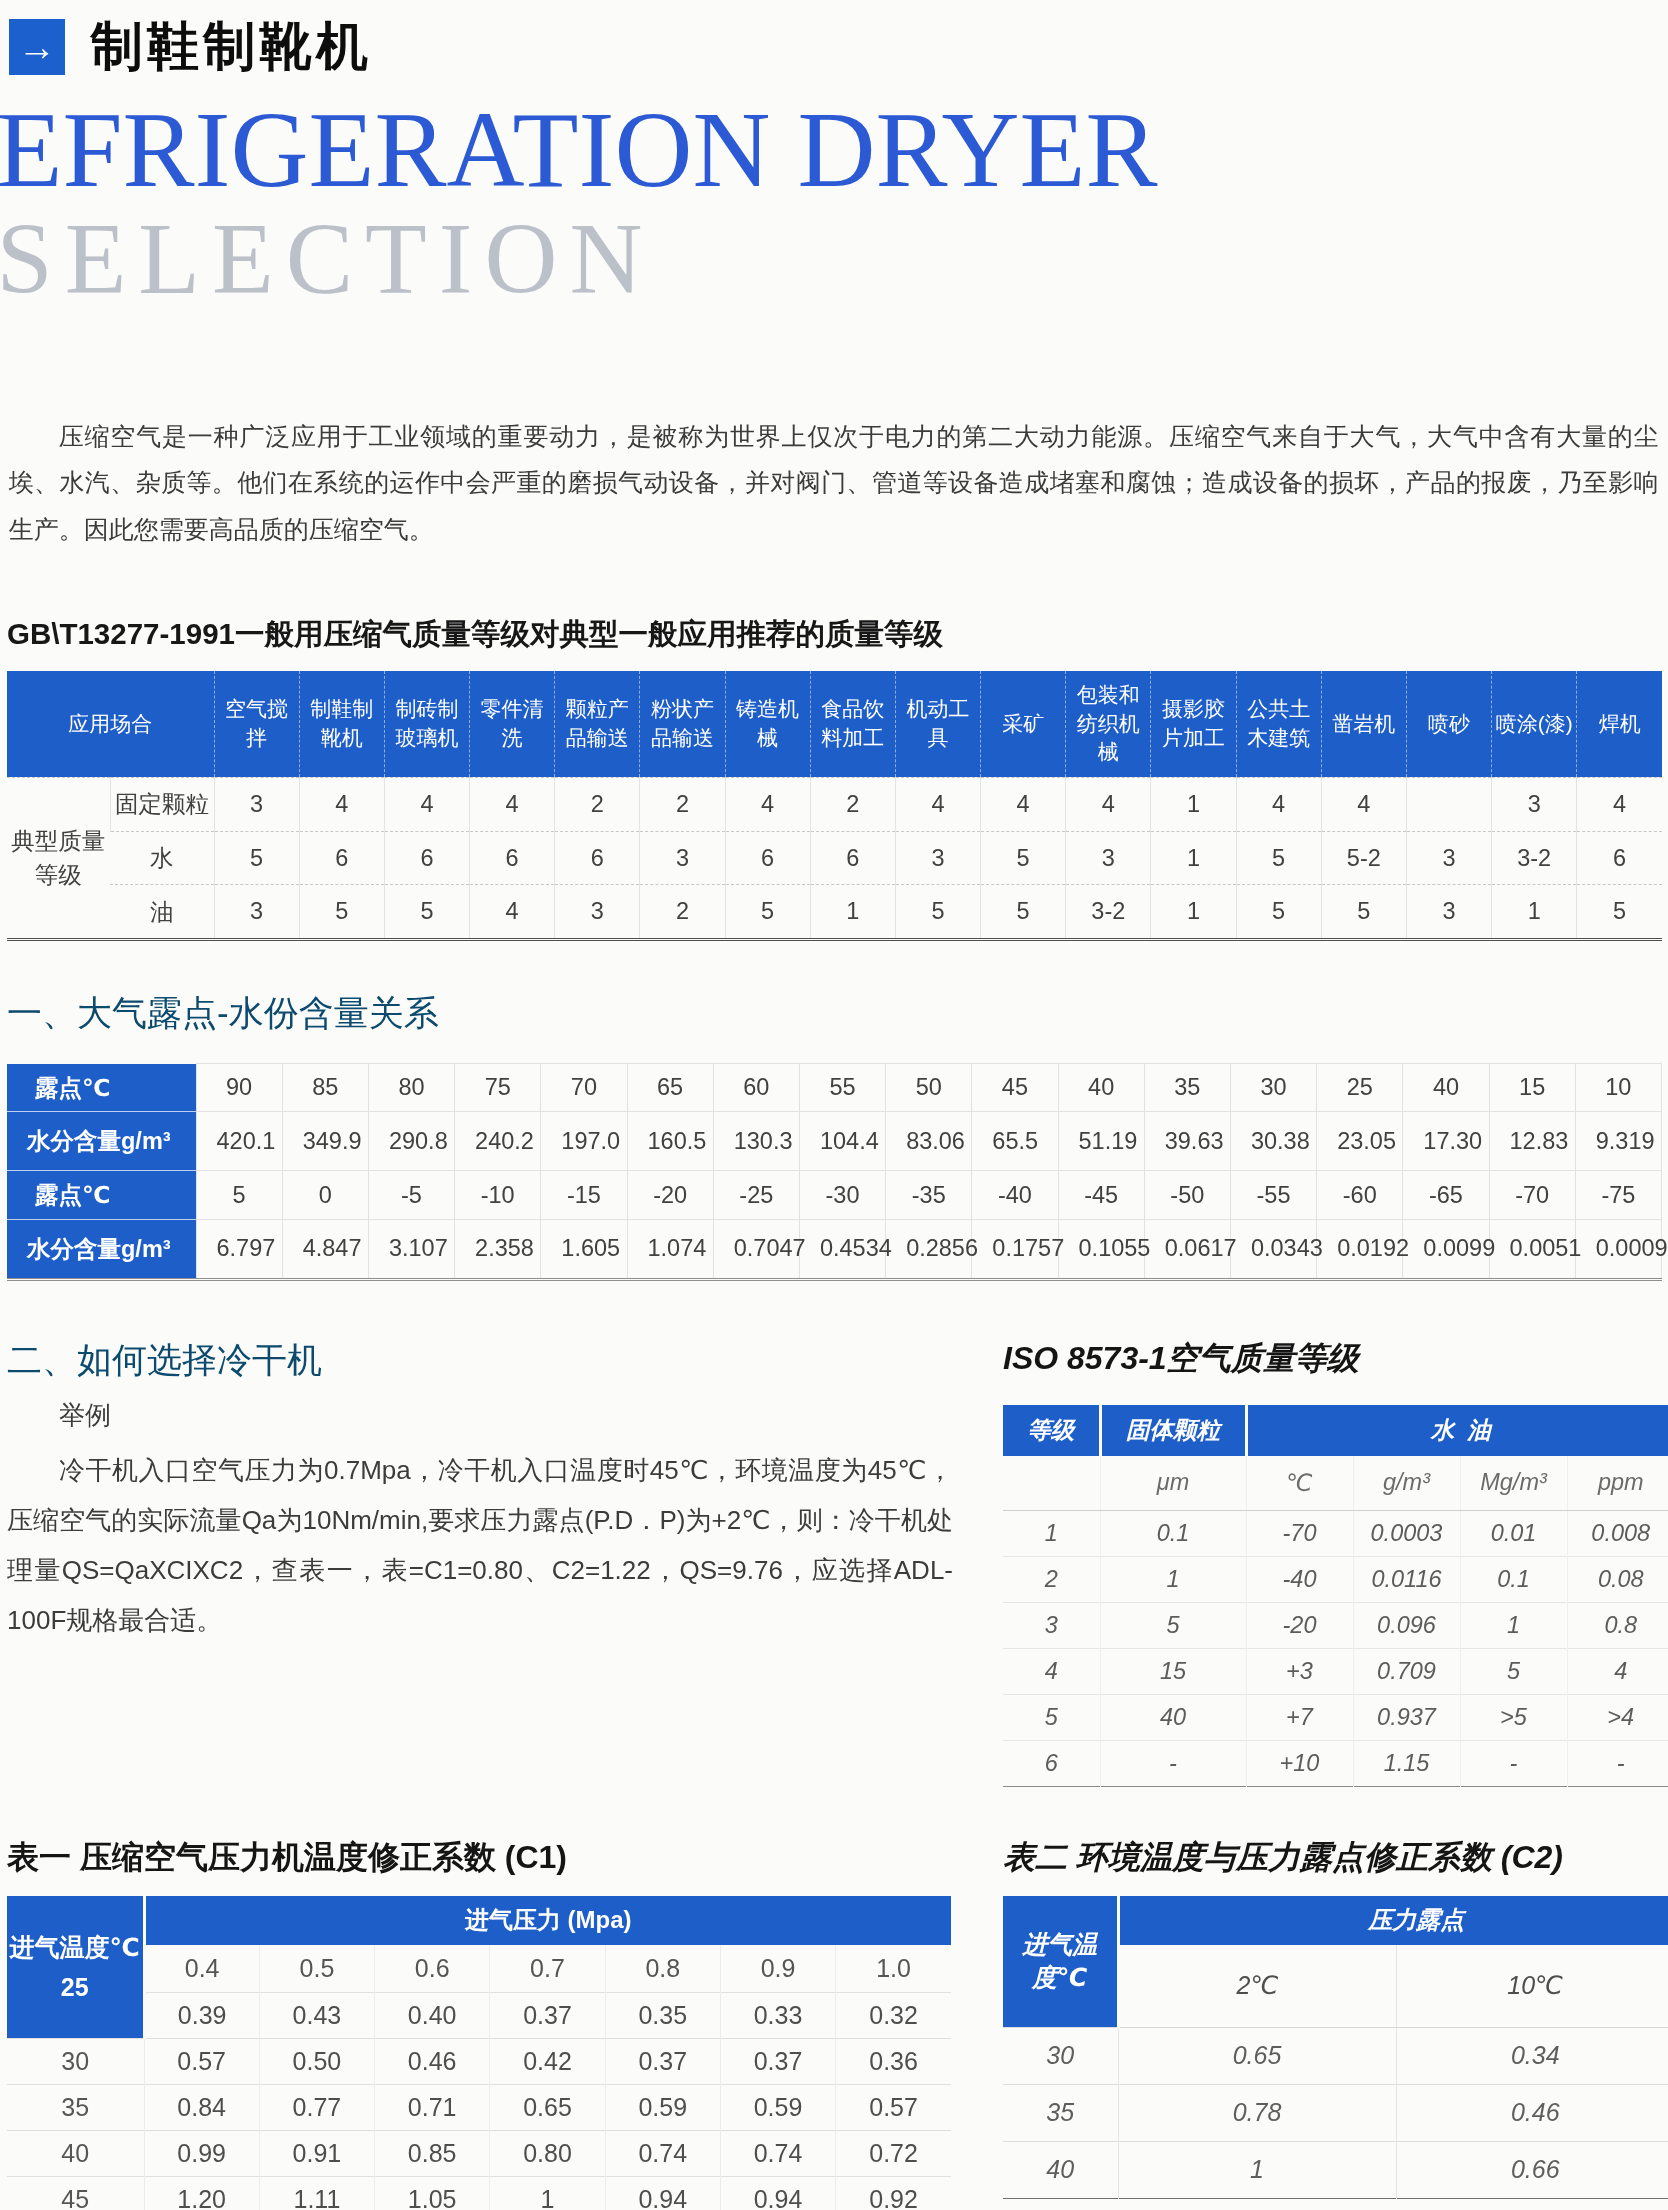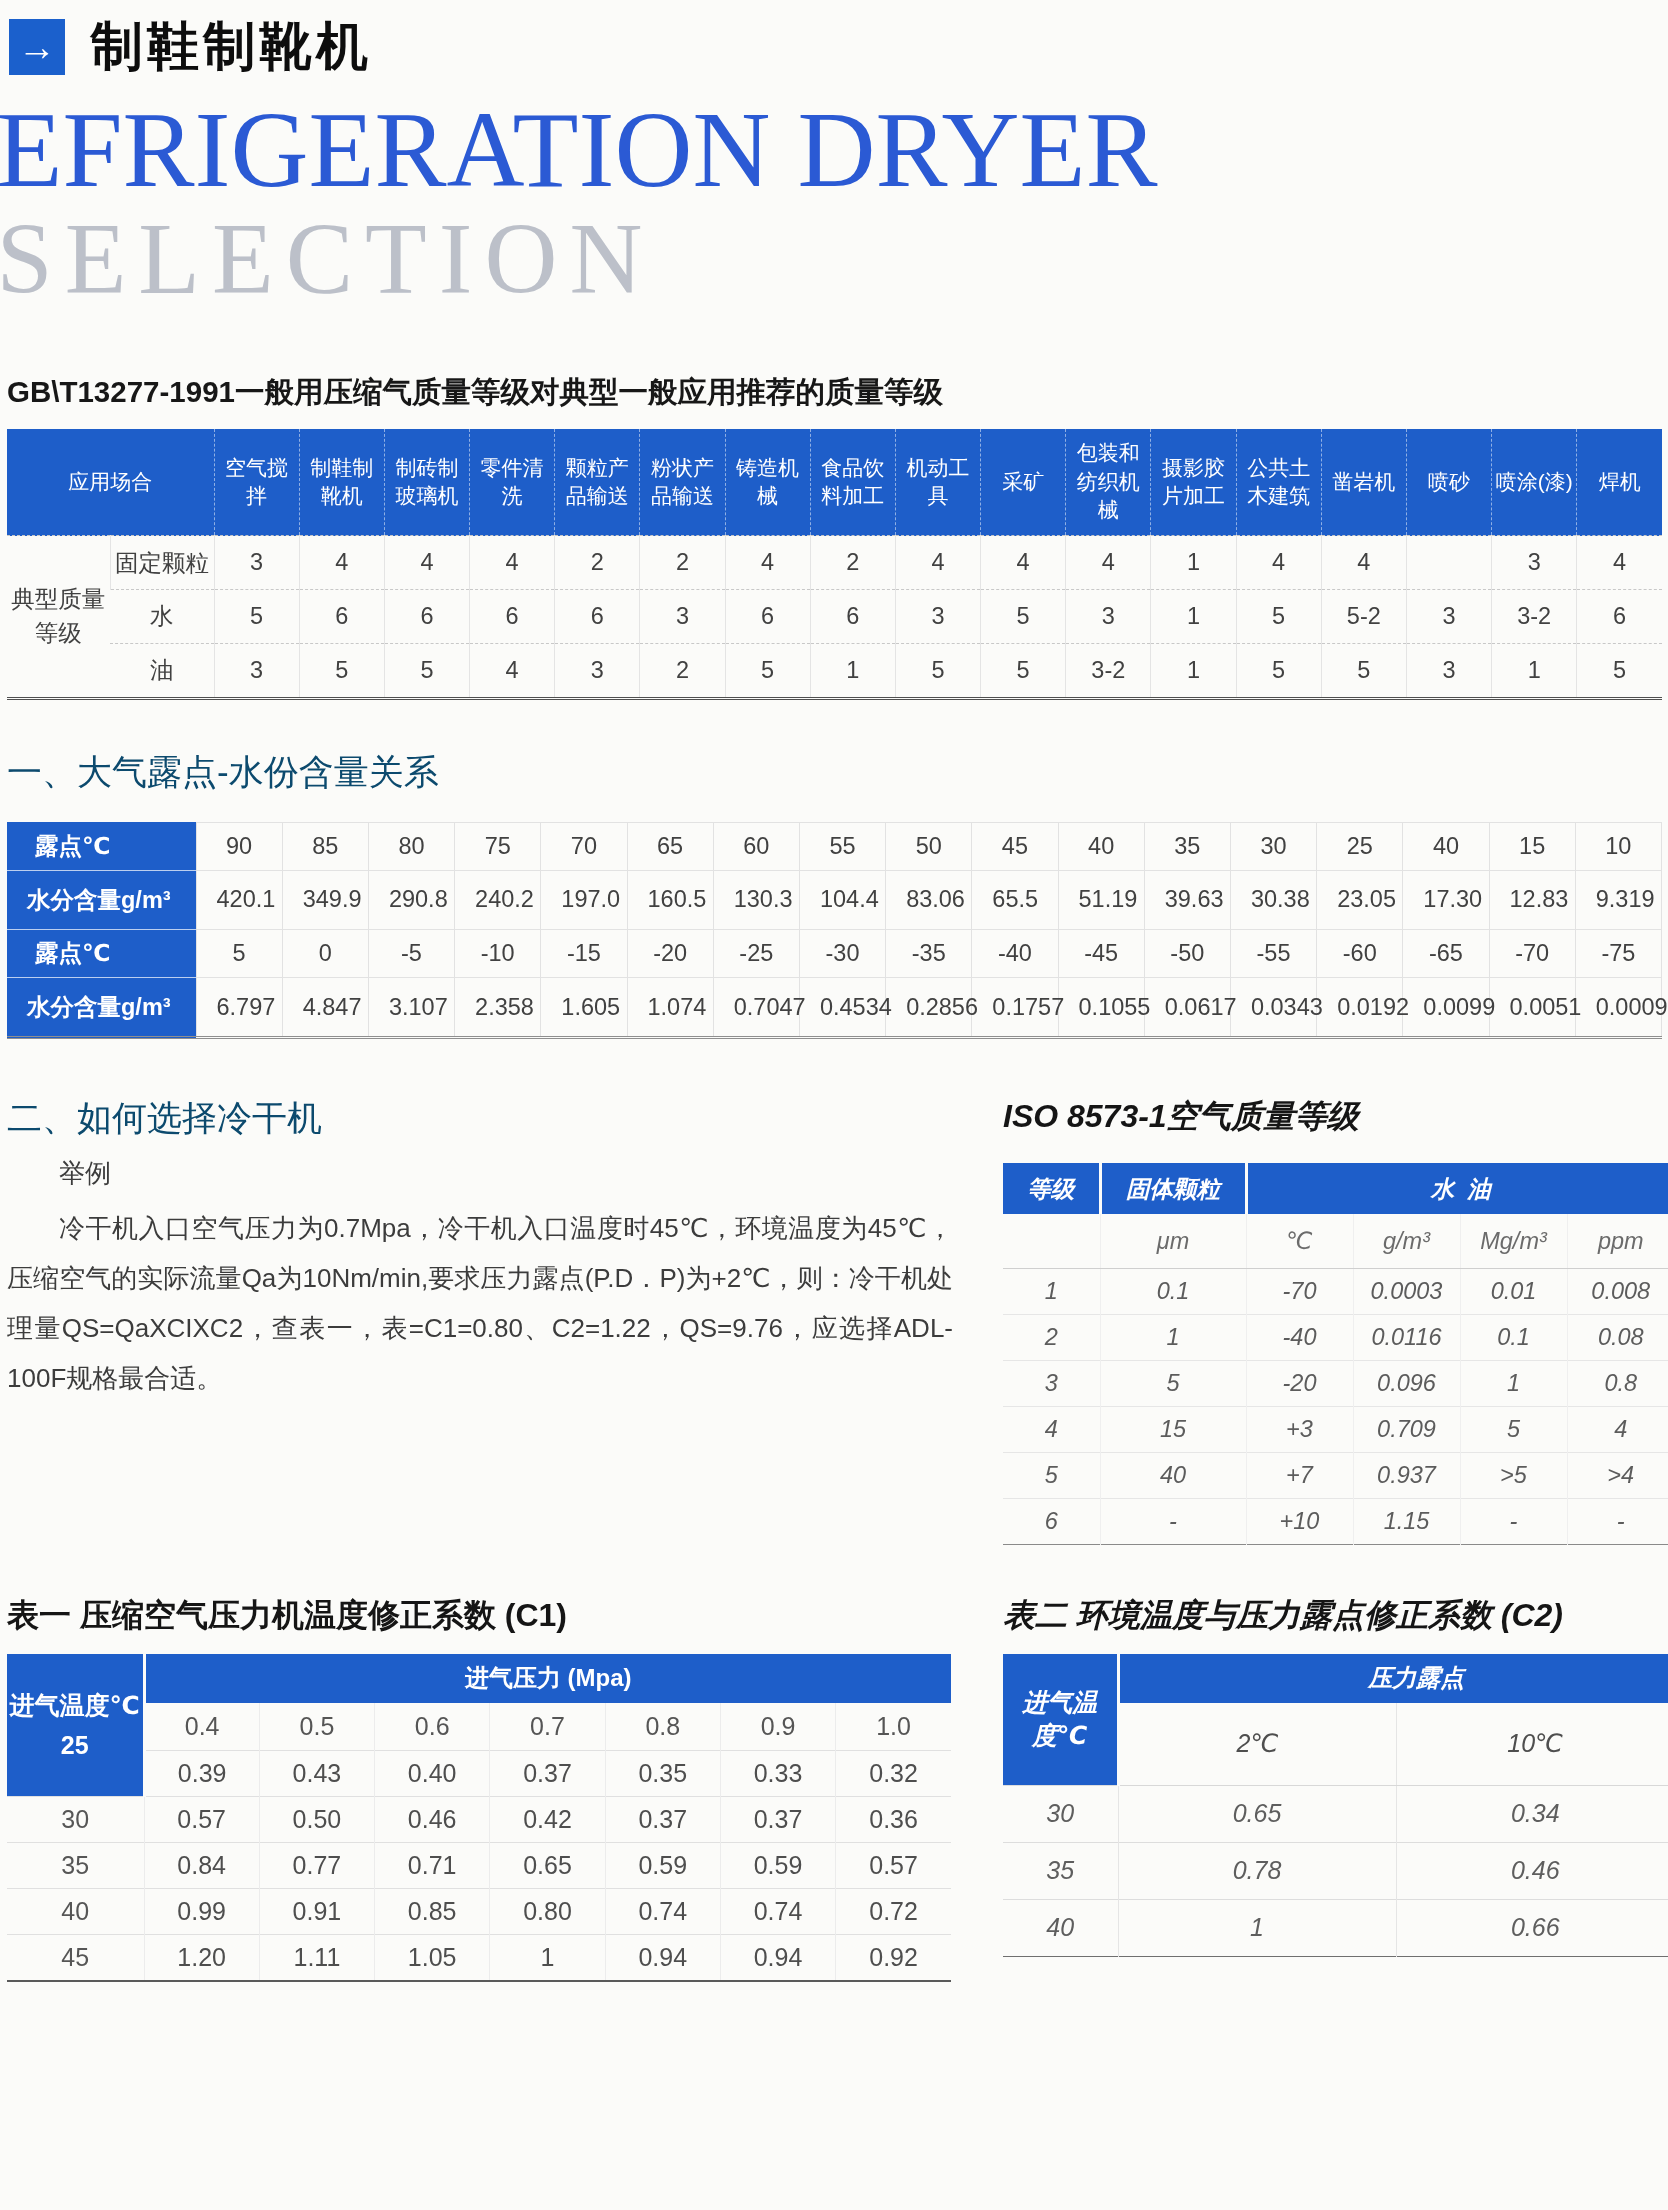--- a/index.html
+++ b/index.html
@@ -98,20 +98,21 @@
 
   <div class="topbar">
     <div class="arrow-box">
       <span>→</span>
     </div>
     <div class="cn-title">制鞋制靴机</div>
   </div>
   <div class="en-title">EFRIGERATION DRYER</div>
   <div class="en-sub">SELECTION</div>
 
+  <p class="intro">压缩空气是一种广泛应用于工业领域的重要动力，是被称为世界上仅次于电力的第二大动力能源。压缩空气来自于大气，大气中含有大量的尘埃、水汽、杂质等。他们在系统的运作中会严重的磨损气动设备，并对阀门、管道等设备造成堵塞和腐蚀；造成设备的损坏，产品的报废，乃至影响生产。因此您需要高品质的压缩空气。</p>
 
   <h2 class="gb-title">GB\T13277-1991一般用压缩气质量等级对典型一般应用推荐的质量等级</h2>
   <table class="gb-table">
     <colgroup>
       <col style="width:103px">
         <col style="width:104px">
       <col>
         <col>
         <col>
         <col>

